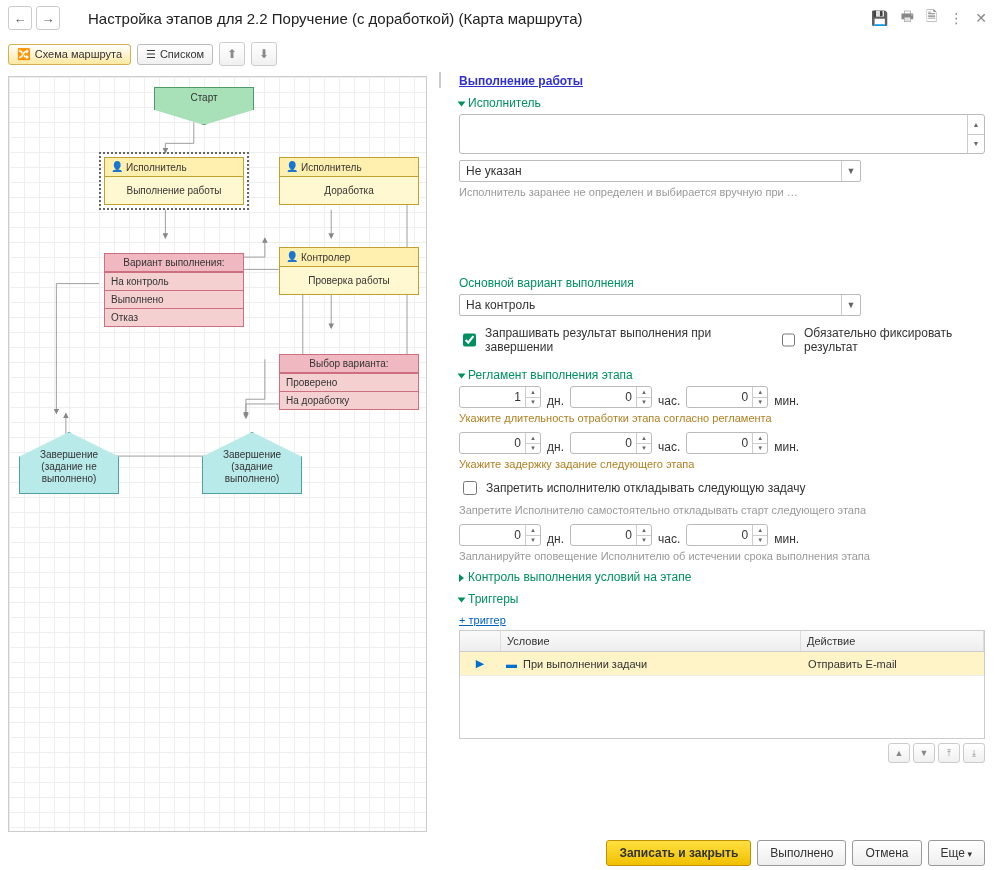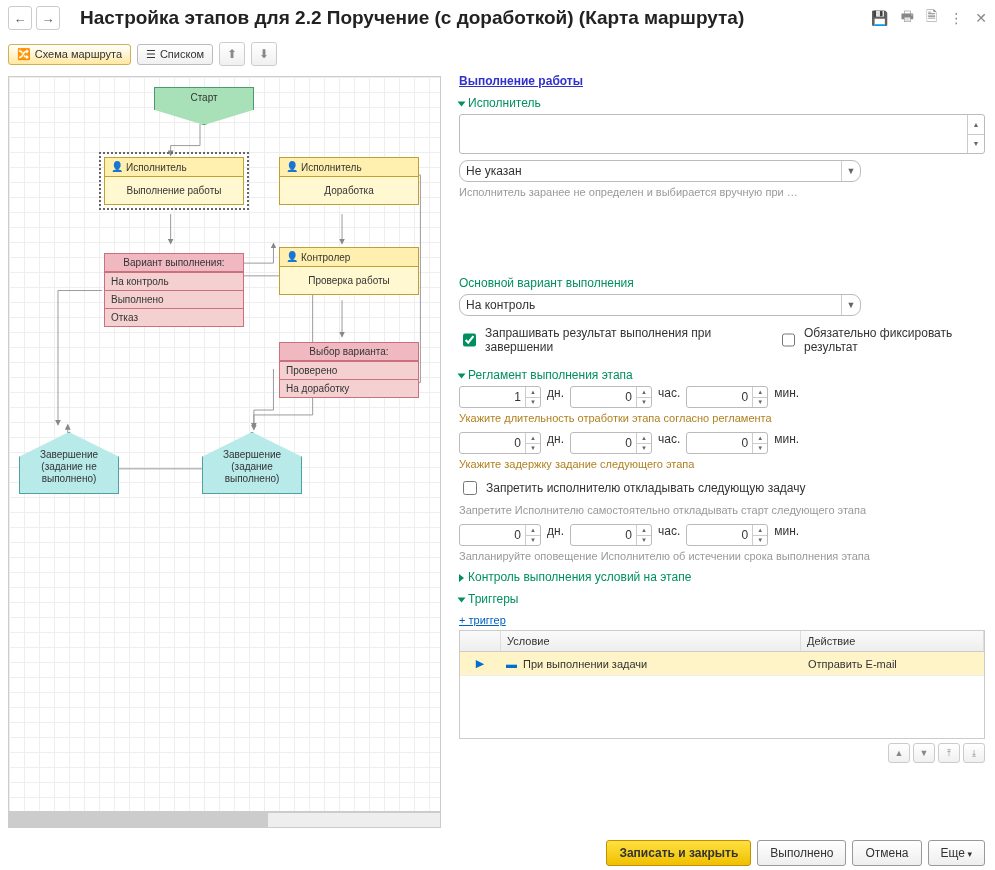--- a/index.html
+++ b/index.html
@@ -1,46 +1,46 @@
 <!DOCTYPE html>
 <html><head>
 <meta charset="utf-8">
 <style>
 html,body{margin:0;padding:0;font-family:Arial,sans-serif;font-size:12px;color:#333;background:#fff;width:995px;height:870px;overflow:hidden}
 .header{display:flex;align-items:center;padding:4px 8px;height:28px}
 .nav-btn{width:22px;height:22px;border:1px solid #ccc;background:#fff;border-radius:3px;display:flex;align-items:center;justify-content:center;margin-right:4px;cursor:pointer;font-size:13px;color:#555}
-.title{flex:1;font-size:19px;font-weight:bold;margin-left:16px;color:#222}
+.title{flex:1;font-size:15px;font-weight:normal;margin-left:24px;color:#222}
 .hdr-icons{display:flex;gap:12px;align-items:center;color:#888}
 .hdr-icons span{cursor:pointer;font-size:14px}
 .toolbar{display:flex;align-items:center;gap:6px;padding:4px 8px;height:28px}
 .tbtn{border:1px solid #bbb;background:linear-gradient(#fff,#f0f0f0);border-radius:3px;padding:3px 8px;font-size:11px;cursor:pointer;display:flex;align-items:center;gap:4px}
 .tbtn.active{background:linear-gradient(#fff,#ffe8a0);border-color:#d0b050}
 .sqbtn{width:24px;height:22px;border:1px solid #ccc;background:linear-gradient(#fff,#f0f0f0);border-radius:3px;display:flex;align-items:center;justify-content:center;cursor:pointer;color:#888}
 .main{display:flex;height:calc(100% - 110px)}
-.left{width:445px;display:flex;flex-direction:column}
+.left{width:445px;display:flex;flex-direction:row}
 .canvas-wrap{flex:1;border:1px solid #ccc;margin:4px 4px 0 8px;background:#fff;position:relative;overflow:hidden}
 .grid{position:absolute;inset:0;background-image:linear-gradient(#eee 1px,transparent 1px),linear-gradient(90deg,#eee 1px,transparent 1px);background-size:15px 15px}
 .hscroll{height:14px;margin:0 4px 4px 8px;background:#eee;border:1px solid #ccc;position:relative}
 .hscroll::after{content:"";position:absolute;left:0;top:0;bottom:0;width:60%;background:#ccc}
 .right{flex:1;padding:0 10px 0 14px;overflow-y:auto;overflow-x:hidden}
 .section-title{color:#3030cc;font-weight:bold;font-size:12px;margin:2px 0 8px;text-decoration:underline}
 .grp{color:#009060;font-size:12px;margin:8px 0 4px;cursor:pointer}
 .grp::before{content:"";display:inline-block;width:0;height:0;border-left:5px solid #009060;border-top:4px solid transparent;border-bottom:4px solid transparent;margin-right:4px;transform:rotate(90deg);vertical-align:middle}
 .grp.collapsed::before{transform:none}
 .txtbox{border:1px solid #bbb;border-radius:3px;padding:3px 20px 3px 6px;font-size:12px;position:relative;background:#fff}
 .txtbox .spin{position:absolute;right:0;top:0;bottom:0;width:16px;border-left:1px solid #ccc;display:flex;flex-direction:column}
 .txtbox .spin span{flex:1;display:flex;align-items:center;justify-content:center;font-size:7px;color:#666;cursor:pointer}
 .txtbox .spin span:first-child{border-bottom:1px solid #ccc}
 .multiline{height:32px;overflow:hidden;line-height:15px}
-.sel{display:flex;border:1px solid #bbb;border-radius:9px;background:#fff}
+.sel{display:flex;border:1px solid #bbb;border-radius:2px;background:#fff}
 .sel .v{flex:1;padding:3px 6px}
 .sel .dd{width:18px;border-left:1px solid #ccc;display:flex;align-items:center;justify-content:center;color:#666;cursor:pointer;font-size:9px}
 .hint{color:#999;font-size:11px;margin:4px 0 8px}
 .lbl-green{color:#009060;font-size:12px;margin:10px 0 4px}
-.row{display:flex;align-items:flex-start;gap:6px;margin:4px 0}
+.row{display:flex;align-items:flex-end;gap:6px;margin:4px 0}
 .numbox{display:flex;border:1px solid #bbb;border-radius:3px;background:#fff;width:80px}
 .numbox .n{flex:1;text-align:right;padding:3px 4px}
 .numbox .sp{width:14px;border-left:1px solid #ccc;display:flex;flex-direction:column}
 .numbox .sp span{flex:1;display:flex;align-items:center;justify-content:center;font-size:6px;color:#666;cursor:pointer}
 .numbox .sp span:first-child{border-bottom:1px solid #ccc}
 .chk{display:flex;align-items:center;gap:6px;margin:6px 0}
 .chk input{width:14px;height:14px;accent-color:#009060}
 .tlink{color:#0060c0;text-decoration:underline;cursor:pointer;font-size:11px;margin:4px 0;display:inline-block}
 .tbl{border:1px solid #ccc;margin-top:0;font-size:11px}
 .thead{display:flex;background:linear-gradient(#fafafa,#eee);border-bottom:1px solid #ccc}
@@ -148,21 +148,21 @@
         <div class="opt">Выполнено</div>
         <div class="opt">Отказ</div>
       </div>
       <div class="node task" style="left:270px;top:170px">
         <div class="h">
             <span class="ico">👤</span>
             <span>Контролер</span>
           </div>
         <div class="b">Проверка работы</div>
       </div>
-      <div class="node cond" style="left:270px;top:265px">
+      <div class="node cond" style="left:270px;top:277px">
         <div class="h">Выбор варианта:</div>
         <div class="opt">Проверено</div>
         <div class="opt">На доработку</div>
       </div>
       <div class="node end" style="left:10px;top:355px">
           <div>Завершение (задание не выполнено)</div>
         </div>
       <div class="node end" style="left:193px;top:355px">
           <div>Завершение (задание выполнено)</div>
         </div>

